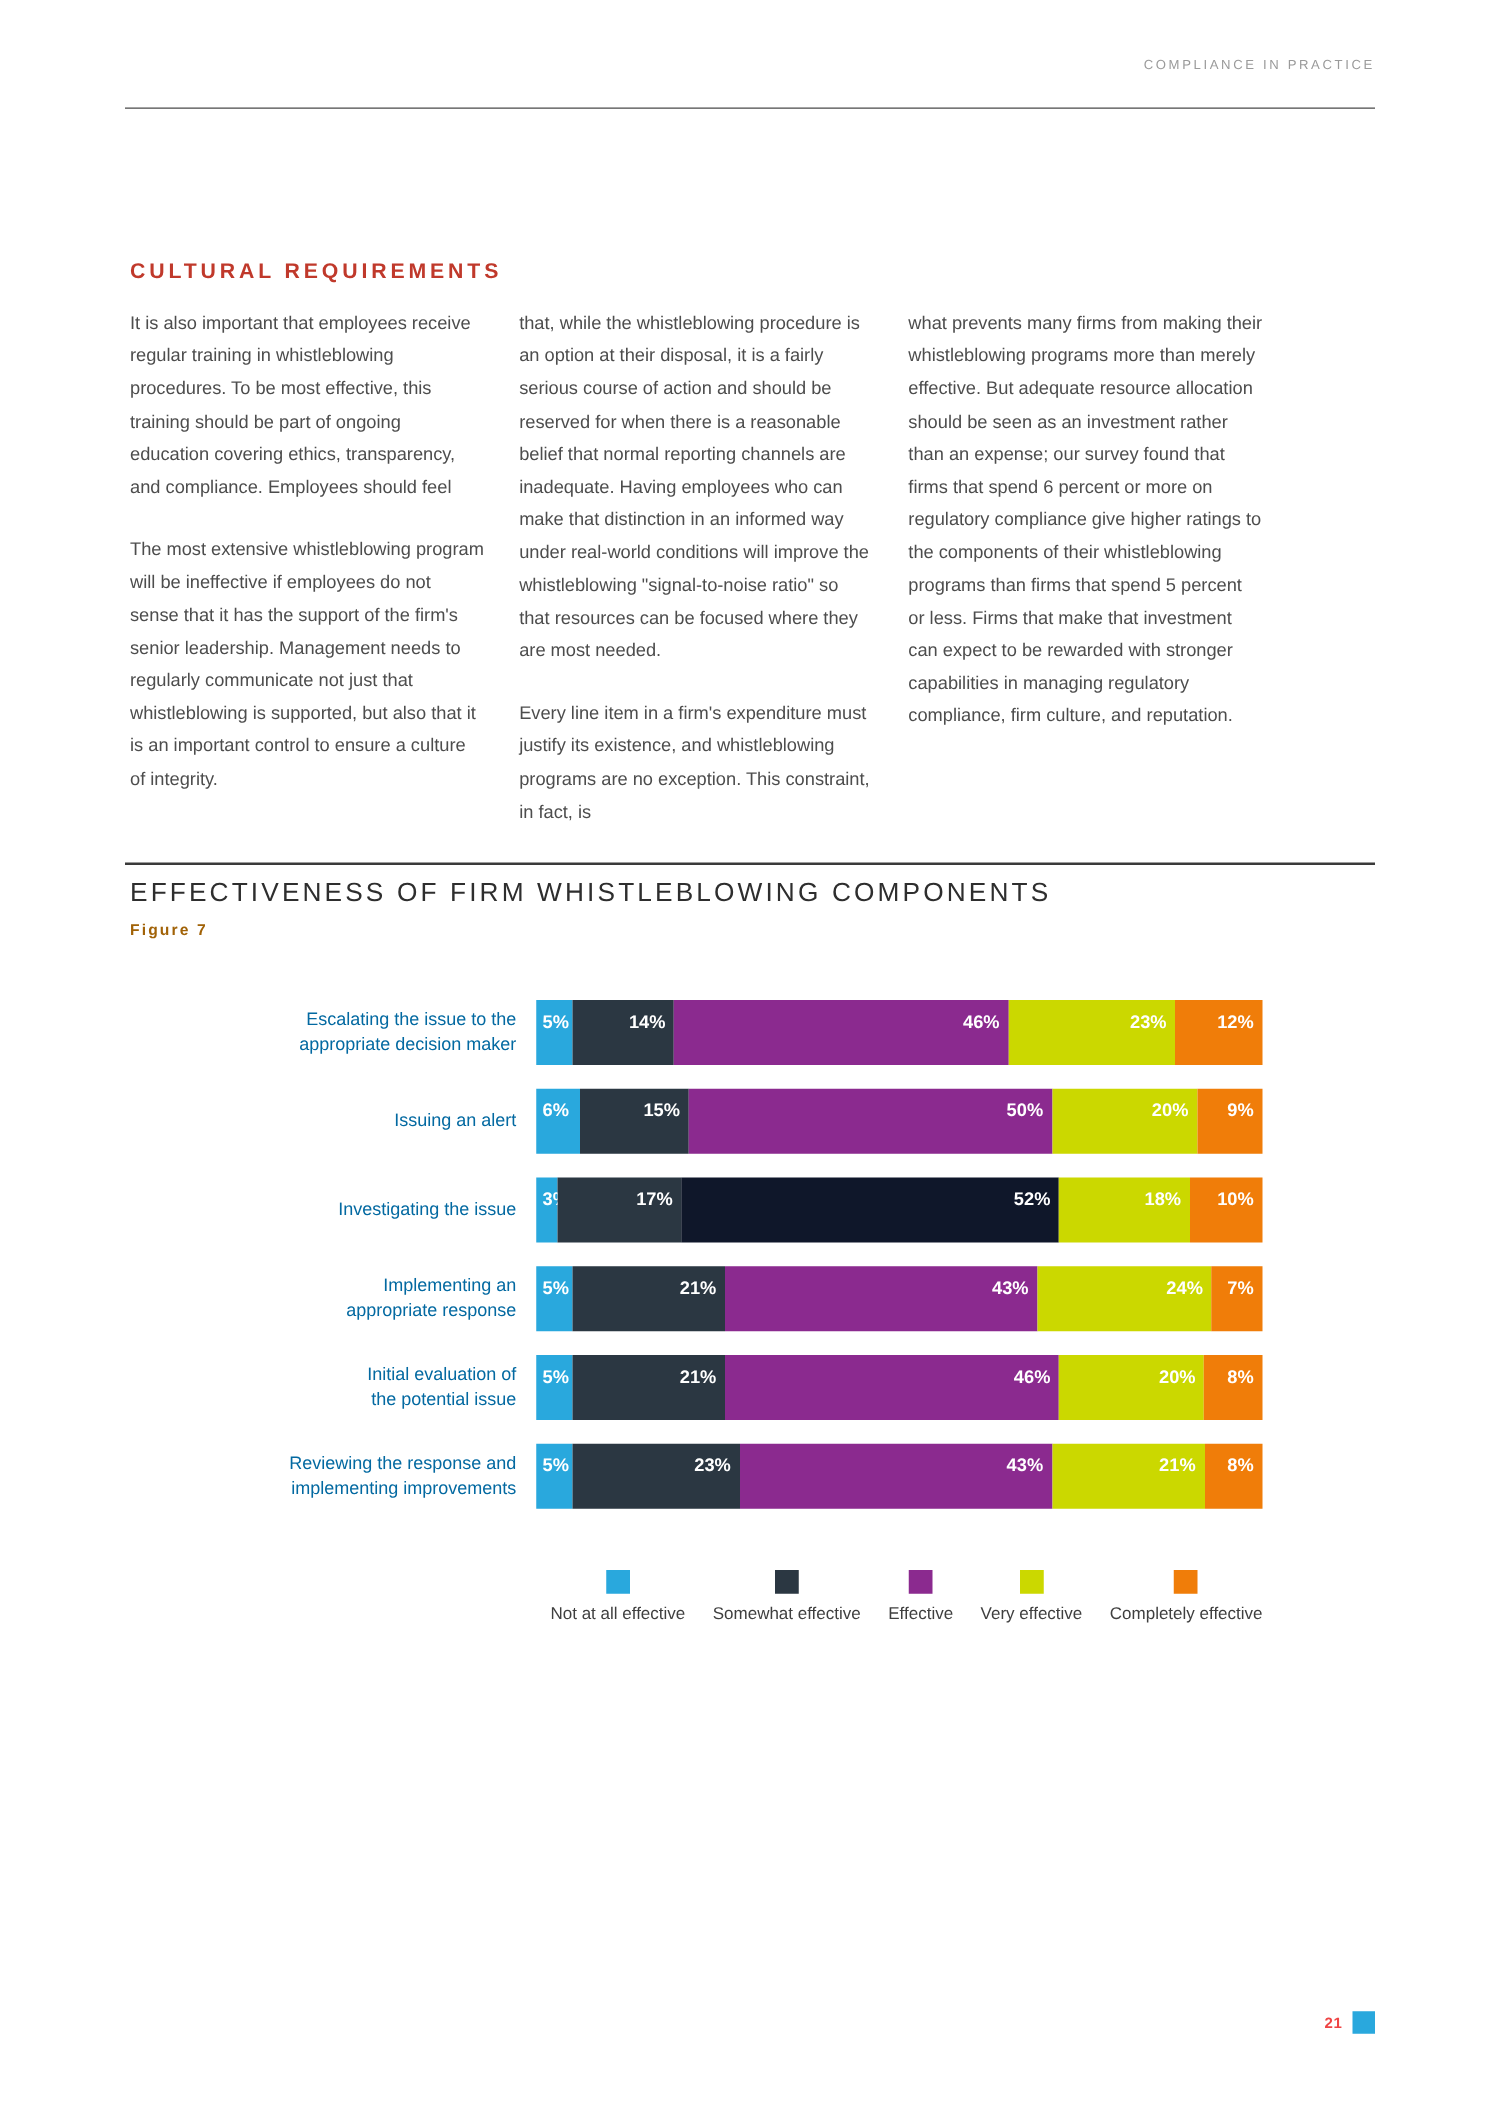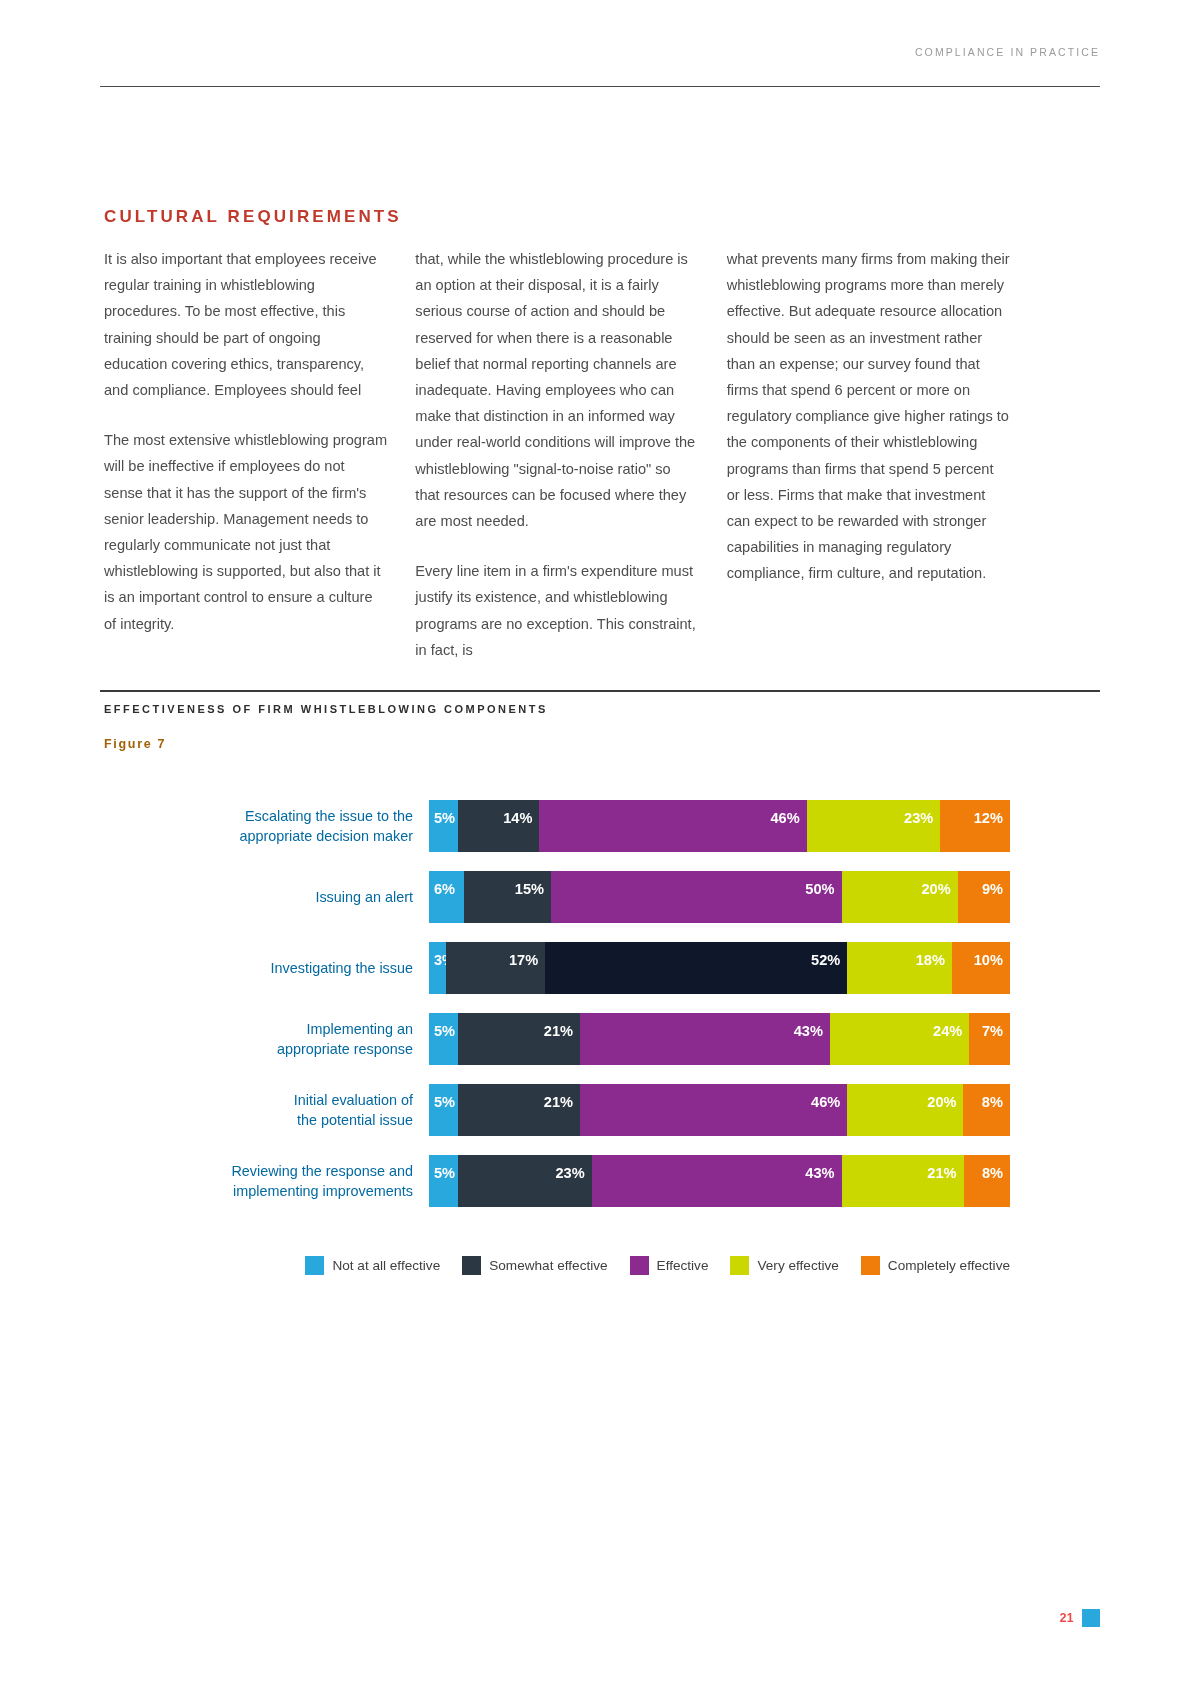--- a/index.html
+++ b/index.html
@@ -76,22 +76,22 @@
     top: 690px;
     left: 100px;
     right: 100px;
     height: 1.6px;
     background: #3a3a3a;
   }
   .fig-title {
     position: absolute;
     top: 703px;
     left: 104px;
-    font-size: 11px;
-    font-weight: 700;
+    font-size: 21px;
+    font-weight: 400;
     letter-spacing: 2.5px;
     color: #2e2e2e;
     white-space: nowrap;
   }
   .fig-number {
     position: absolute;
     top: 737px;
     left: 104px;
     font-size: 12.5px;
     font-weight: 700;
@@ -159,20 +159,21 @@
     align-items: center;
     gap: 22px;
   }
   .legend-item {
     display: flex;
     align-items: center;
     gap: 8px;
     font-size: 13.6px;
     color: #3f3f3f;
     white-space: nowrap;
+    flex-direction: column;
   }
   .swatch {
     width: 19px;
     height: 19px;
     flex: none;
   }
 
   
   .page-number {
     position: absolute;

